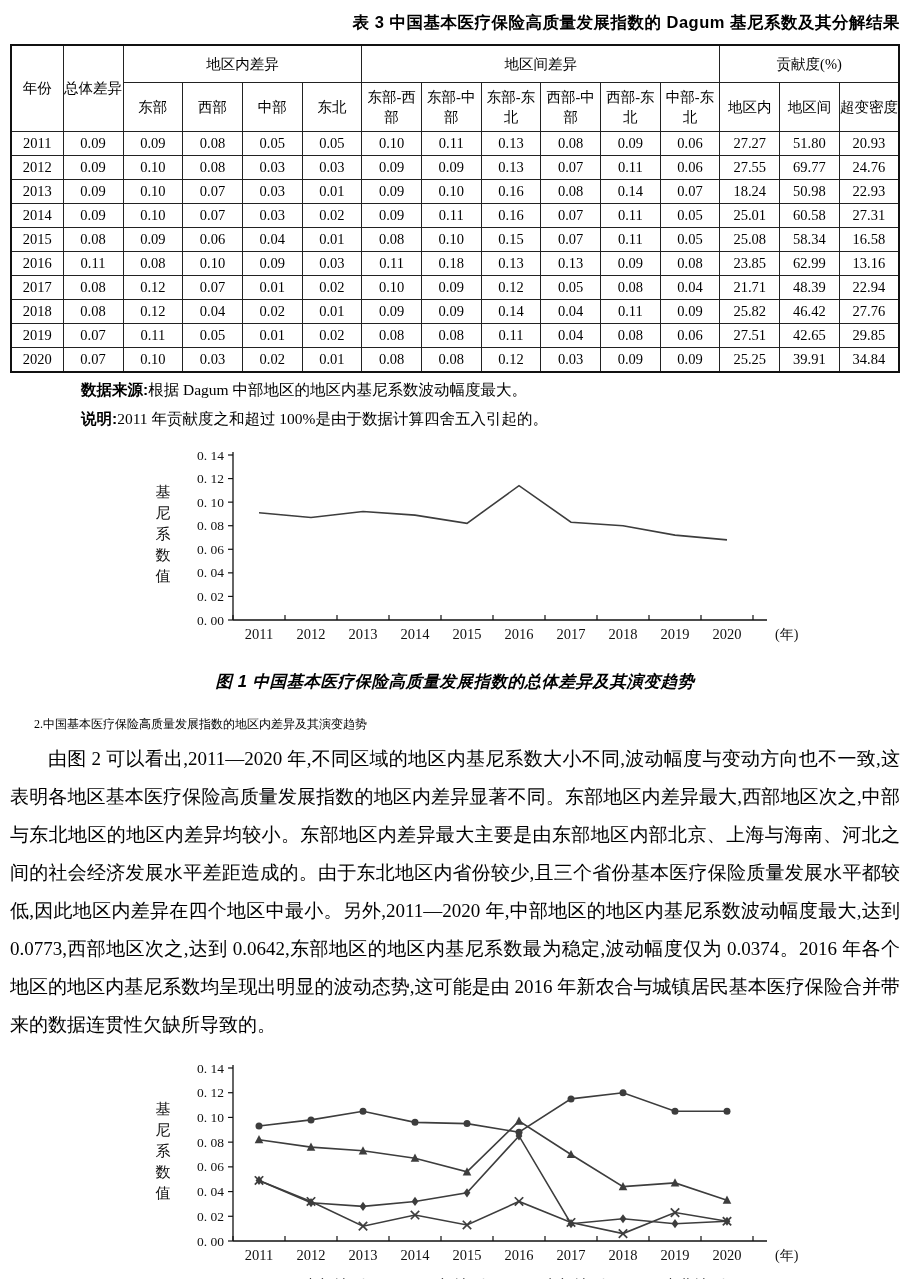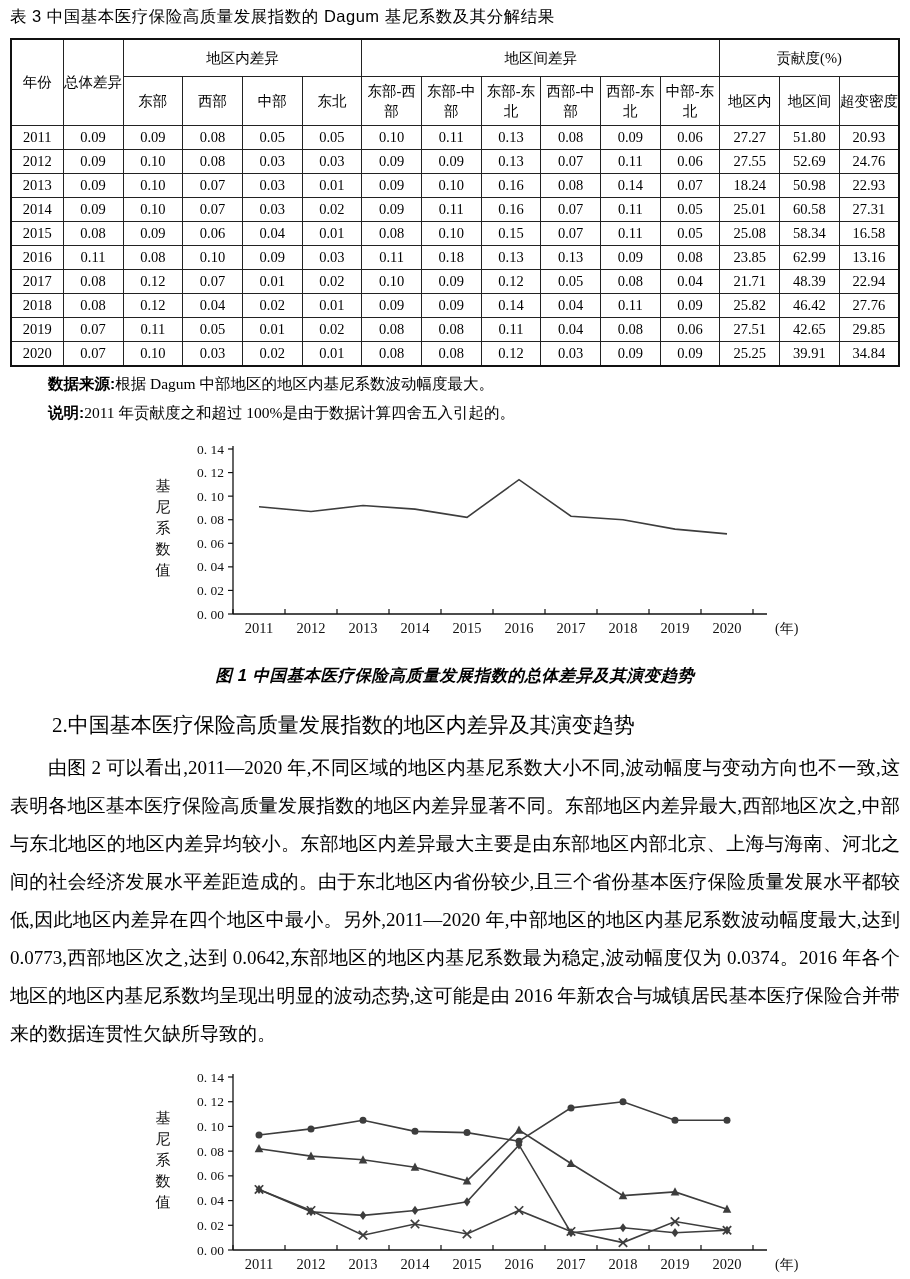--- a/index.html
+++ b/index.html
@@ -1,39 +1,39 @@
 <!DOCTYPE html>
 <html><head>
 <meta charset="utf-8">
 <style>
   html,body{margin:0;padding:0;background:#fff;}
   body{width:910px;height:1279px;overflow:hidden;font-family:"Liberation Serif",serif;color:#000;}
   .page{padding:6px 10px 0 10px;}
 
-  .table-title{text-align:left;font-family:"Liberation Sans",sans-serif;font-weight:400;
-    font-size:16.5px;margin:0 0 10px 0;letter-spacing:.5px;}
+  .table-title{text-align:right;font-family:"Liberation Sans",sans-serif;font-weight:700;
+    font-size:16.5px;margin:6px 0 10px 0;letter-spacing:.5px;}
 
   table.dagum{width:100%;border-collapse:collapse;table-layout:fixed;border:2px solid #111;}
   table.dagum th,table.dagum td{border:1px solid #222;text-align:center;vertical-align:middle;
     font-weight:400;padding:1px 0;font-size:14.5px;line-height:1.4;}
   table.dagum thead th{font-size:14.5px;}
   table.dagum thead tr.top th{height:34px;margin-left:27px;}
   table.dagum thead tr.sub th{height:46px;}
   table.dagum tbody td{height:21px;}
 
   .note{font-size:15.5px;margin:5px 0 0 38px;line-height:1.55;}
-  .note-label{font-family:"Liberation Sans",sans-serif;font-weight:700;}
+  .note-label{font-family:"Liberation Sans",sans-serif;font-weight:700;margin-left:33px;}
 
   .chart-wrap{margin:10px 0 0 128px;}
   svg text{font-family:"Liberation Serif",serif;}
 
   .fig-caption{text-align:center;font-family:"Liberation Sans",sans-serif;font-weight:700;
     font-size:16.5px;margin:14px 0 0 0;letter-spacing:.5px;font-style:italic;}
 
-  .section-heading{font-size:21px;margin:22px 0 0 0;text-indent:2em;line-height:1.6;}
+  .section-heading{font-size:12px;margin:22px 0 0 0;text-indent:2em;line-height:1.6;}
   .body-text{font-size:19px;line-height:2.0;text-align:justify;text-indent:2em;margin:6px 0 0 0;}
 </style>
 </head>
 <body>
 
 <div class="page">
 
   <div class="table-title">表 3  中国基本医疗保险高质量发展指数的 Dagum 基尼系数及其分解结果</div>
 
   <table class="dagum">
@@ -103,21 +103,21 @@
           <td>0.08</td>
           <td>0.03</td>
           <td>0.03</td>
           <td>0.09</td>
           <td>0.09</td>
           <td>0.13</td>
           <td>0.07</td>
           <td>0.11</td>
           <td>0.06</td>
           <td>27.55</td>
-          <td>52.69</td>
+          <td>69.77</td>
           <td>24.76</td>
         </tr>
         <tr>
           <td>2013</td>
           <td>0.09</td>
           <td>0.10</td>
           <td>0.07</td>
           <td>0.03</td>
           <td>0.01</td>
           <td>0.09</td>

